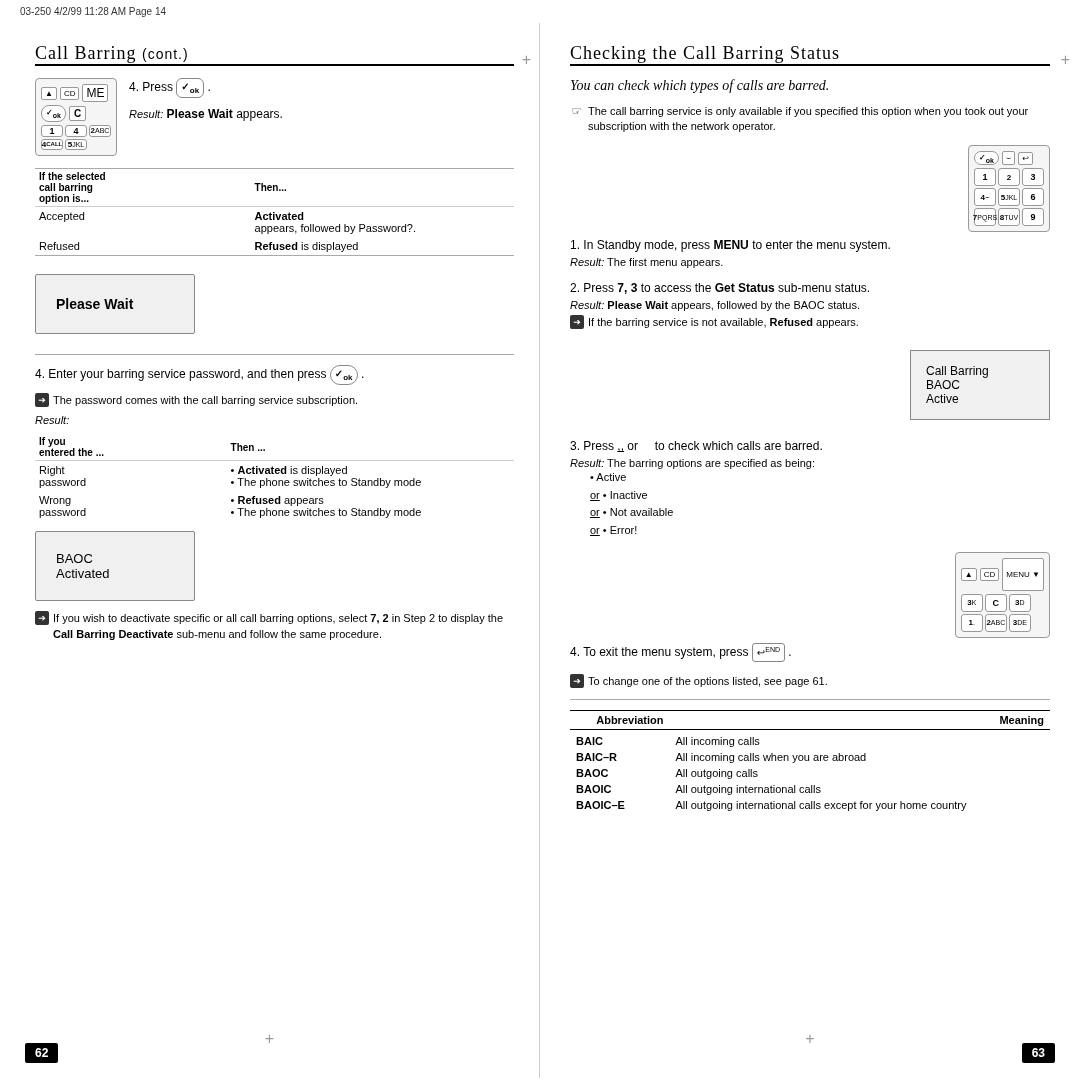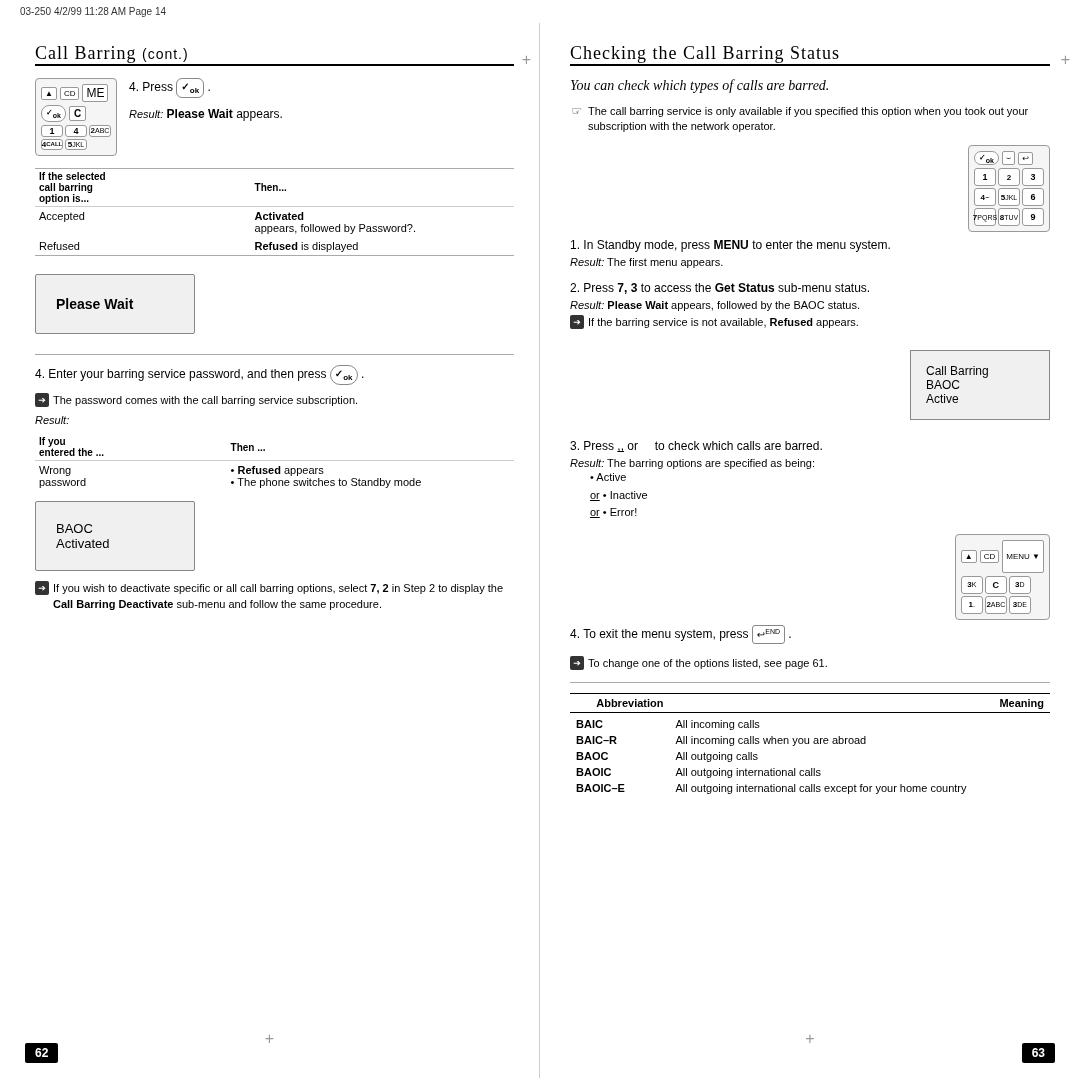--- a/index.html
+++ b/index.html
@@ -377,20 +377,27 @@
 
       <table class="sub-table">
         <thead>
           <tr>
             <th style="font-size:10px; width:40%;">If you<br>entered the ...</th>
             <th style="font-size:10px;">Then ...</th>
           </tr>
         </thead>
         <tbody>
           <tr>
+            <td style="vertical-align:top; font-size:11px;">Right<br>password</td>
+            <td style="font-size:11px;">
+              • <strong>Activated</strong> is displayed<br>
+              • The phone switches to Standby mode
+            </td>
+          </tr>
+          <tr>
             <td style="vertical-align:top; font-size:11px;">Wrong<br>password</td>
             <td style="font-size:11px;">
               • <strong>Refused</strong> appears<br>
               • The phone switches to Standby mode
             </td>
           </tr>
         </tbody>
       </table>
 
       <div class="baoc-display">
@@ -486,20 +493,21 @@
       <div class="step-block">
         <p style="font-size:12px; line-height:1.4;">
           3. Press <u>,,</u> or &nbsp;&nbsp;&nbsp; to check which calls are barred.
         </p>
         <p style="font-size:11px; margin-top:2px;">
           <em>Result:</em> The barring options are specified as being:
         </p>
         <ul style="list-style:none; margin-left:20px; font-size:11px; line-height:1.6;">
           <li>• Active</li>
           <li><u>or</u> • Inactive</li>
+          <li><u>or</u> • Not available</li>
           <li><u>or</u> • Error!</li>
         </ul>
       </div>
 
       <div style="display:flex; justify-content:flex-end; margin-bottom:5px;">
         <div class="phone-small-box">
           <div style="display:flex; gap:3px; margin-bottom:3px; align-items:center;">
             <div style="border:1px solid #999; border-radius:2px; background:#fff; padding:1px 3px; font-size:8px;">▲</div>
             <div style="border:1px solid #999; border-radius:2px; background:#fff; padding:1px 3px; font-size:8px;">CD</div>
             <div style="border:1px solid #999; border-radius:2px; background:#fff; padding:11px 3px; font-size:8px;">MENU ▼</div>

